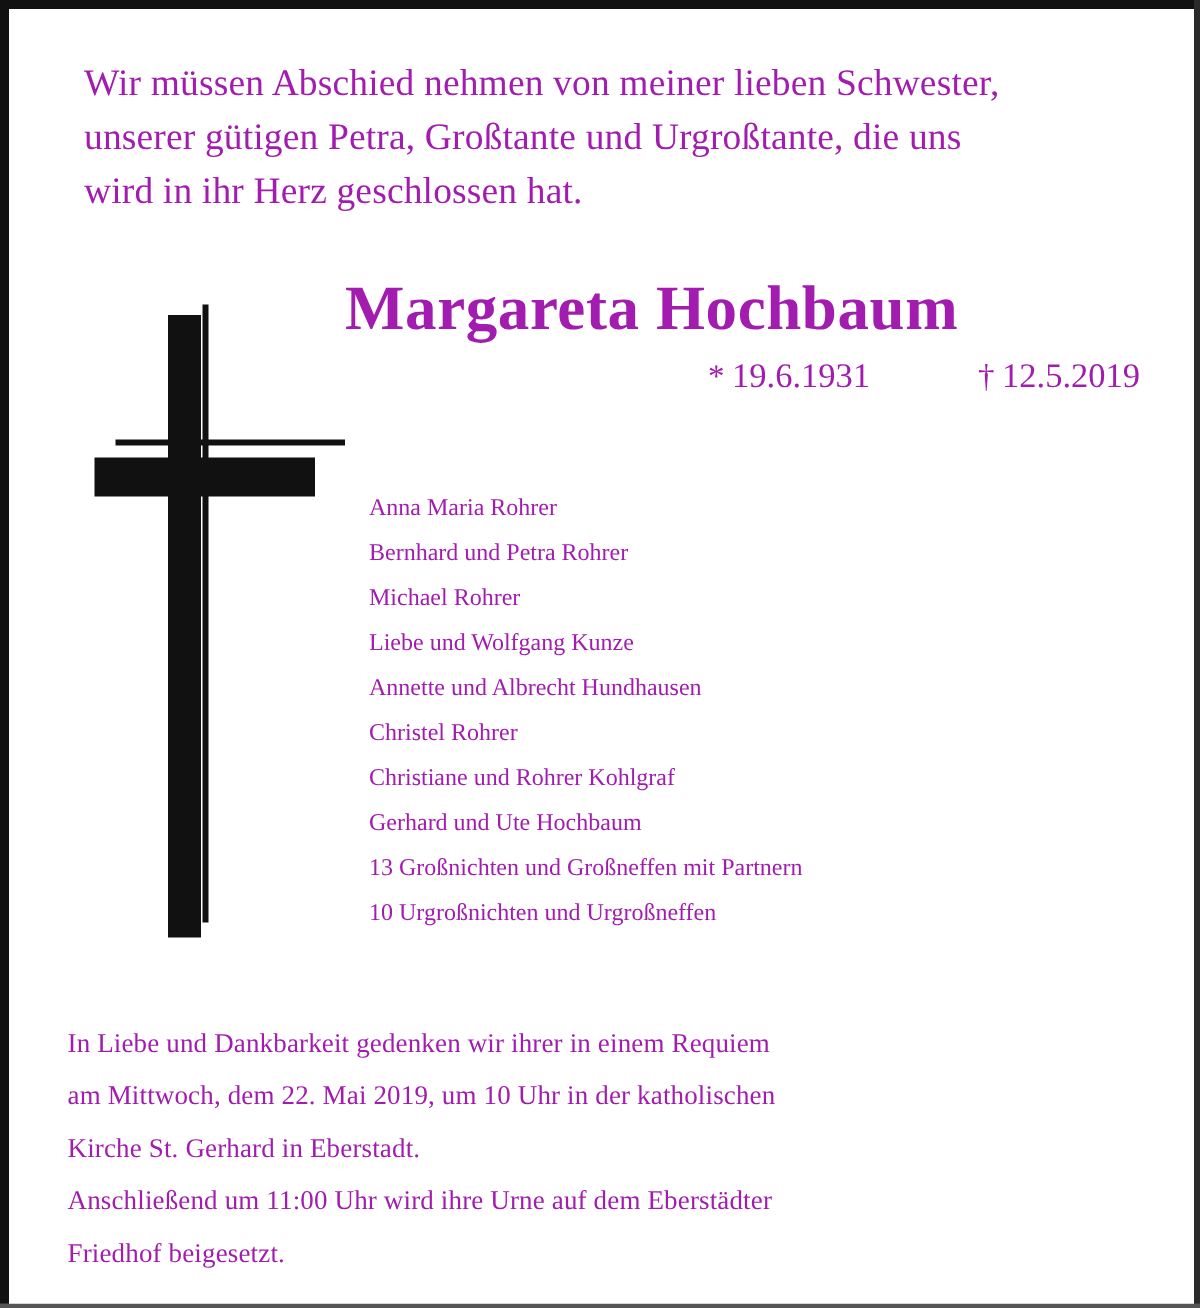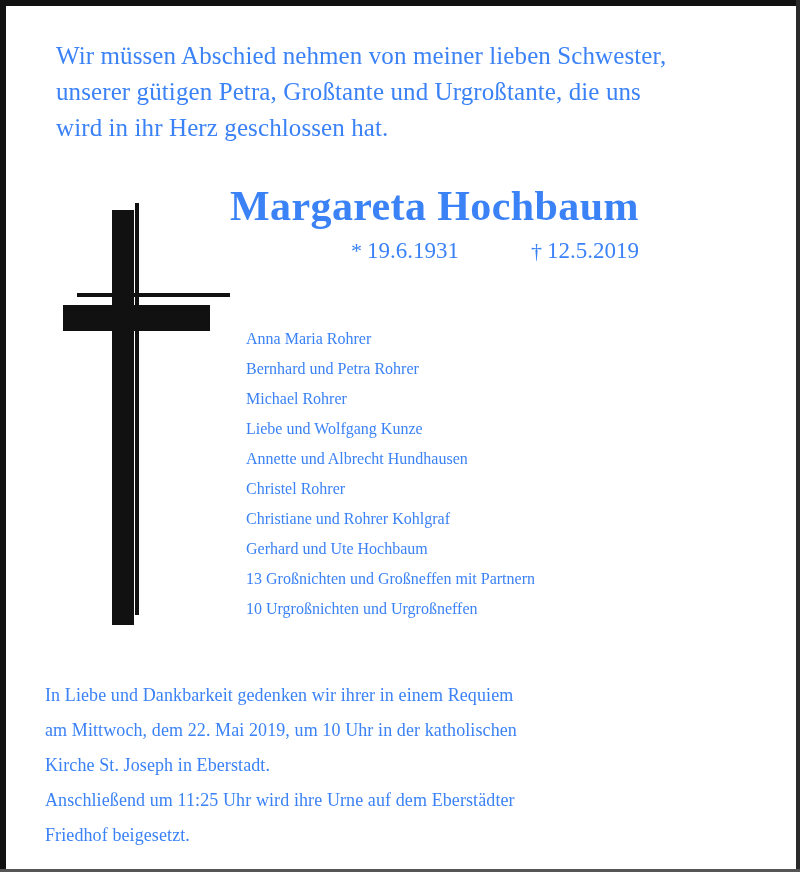--- a/index.html
+++ b/index.html
@@ -9,21 +9,21 @@
   }
 
   #notice {
     position: relative;
     width: 800px;
     height: 872px;
     box-sizing: border-box;
     background: #ffffff;
     overflow: hidden;
     font-family: "Liberation Serif", "DejaVu Serif", serif;
-    color: #3b82f6;
+    color: #a21caf;
   }
 
   
   .frame-top {
     position: absolute;
     left: 0; top: 0;
     width: 800px; height: 6px;
     background: #111111;
   }
   .frame-left {
@@ -86,21 +86,21 @@
     font-weight: bold;
     letter-spacing: 0.4px;
     white-space: nowrap;
   }
 
   .dates {
     position: absolute;
     left: 230px;
     top: 238px;
     width: 530px;
-    text-align: center;
+    text-align: right;
     font-size: 23px;
     white-space: nowrap;
   }
   .dates .sym {
     font-size: 22px;
     margin-right: 5px;
   }
   .dates .birth { margin-right: 72px; }
 
   
@@ -168,18 +168,18 @@
     <div>Christel Rohrer</div>
     <div>Christiane und Rohrer Kohlgraf</div>
     <div>Gerhard und Ute Hochbaum</div>
     <div>13 Großnichten und Großneffen mit Partnern</div>
     <div>10 Urgroßnichten und Urgroßneffen</div>
   </div>
 
   <div class="closing">
     <div>In Liebe und Dankbarkeit gedenken wir ihrer in einem Requiem</div>
     <div>am Mittwoch, dem 22. Mai 2019, um 10 Uhr in der katholischen</div>
-    <div>Kirche St. Joseph in Eberstadt.</div>
-    <div>Anschließend um 11:25 Uhr wird ihre Urne auf dem Eberstädter</div>
+    <div>Kirche St. Gerhard in Eberstadt.</div>
+    <div>Anschließend um 11:00 Uhr wird ihre Urne auf dem Eberstädter</div>
     <div>Friedhof beigesetzt.</div>
   </div>
 
 </div>
 
 </body></html>

